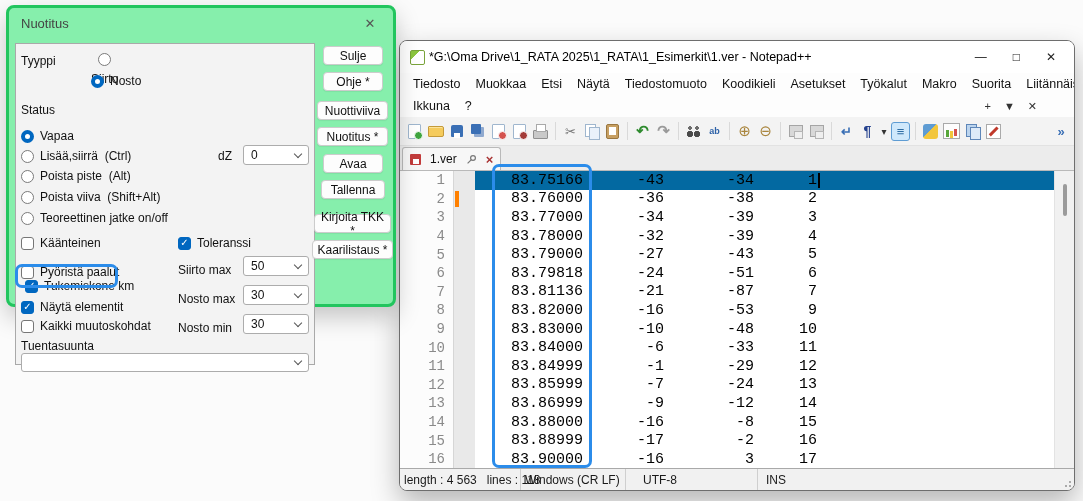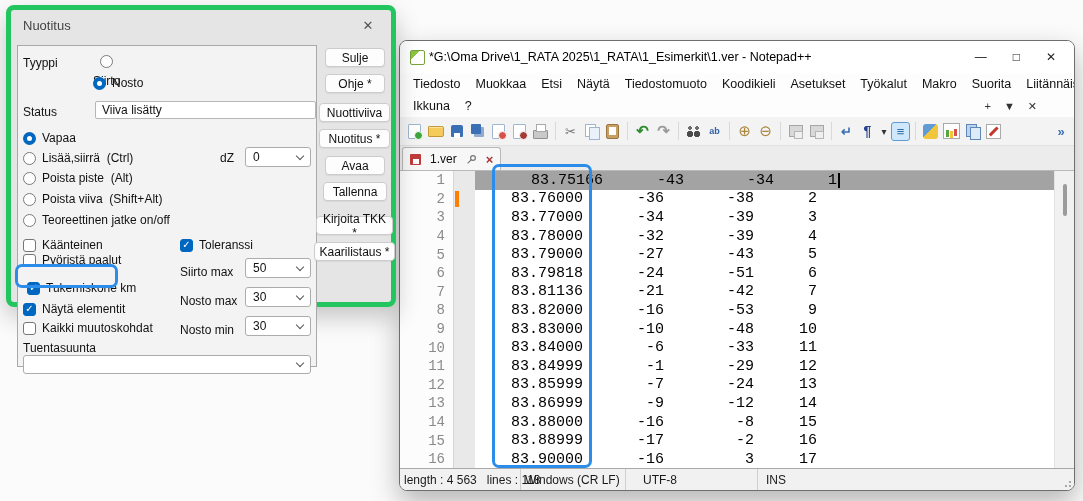--- a/index.html
+++ b/index.html
@@ -6,22 +6,22 @@
   *{box-sizing:border-box;}
   .canvas{position:relative;width:1083px;height:501px;background:#FBFBFB;overflow:hidden;
           font-family:"Liberation Sans",sans-serif;color:#111;}
 
   
   .annotation{position:absolute;border:3px solid #2B8CEA;border-radius:7px;z-index:99;background:transparent;}
   .ann-dialog{left:15px;top:264px;width:103px;height:24px;}
   .ann-editor{left:492px;top:164px;width:100px;height:304px;}
 
   
-  .dlg{position:absolute;left:6px;top:5px;width:390px;height:302px;background:#e5e5e5;
-       border:5px solid #22c55e;border-radius:8px;box-shadow:0 10px 24px rgba(0,0,0,.22);}
+  .dlg{position:absolute;left:6px;top:5px;width:390px;height:302px;background:#86efac;
+       border:3px solid #22c55e;border-radius:8px;box-shadow:0 10px 24px rgba(0,0,0,.22);}
   .dlg-titlebar{position:absolute;left:0;top:0;right:0;height:30px;display:flex;align-items:center;
        padding:0 12px;border-radius:8px 8px 0 0;}
   .dlg-title{font-size:13px;color:#444;}
   .dlg-close{margin-left:auto;font-size:13px;color:#555;width:22px;text-align:center;cursor:default;}
   .dlg-group{position:absolute;left:6px;top:35px;width:300px;height:322px;border:1px solid #A9A9A9;background:#F3F3F3;}
   .drow{position:absolute;display:flex;align-items:center;gap:6px;font-size:12px;height:16px;}
   .lbl{white-space:pre;color:#111;}
   .rad{width:13px;height:13px;border-radius:50%;border:1px solid #7A7A7A;background:#fff;flex:none;}
   .rad.sel{border:4px solid #0067C0;}
   .cbx{width:13px;height:13px;border-radius:3px;border:1px solid #767676;background:#fff;flex:none;
@@ -116,21 +116,21 @@
   .tab-close{color:#A93434;font-weight:bold;font-size:13px;line-height:1;flex:none;}
 
   .editor{position:absolute;left:0;right:0;top:130px;height:298px;background:#fff;overflow:hidden;
        font-family:"Liberation Mono","DejaVu Sans Mono",monospace;}
   .ed-row{display:flex;height:18.6px;align-items:center;}
   .ed-ln{width:54px;flex:none;text-align:right;padding-right:8px;color:#8A8A8A;font-size:14px;
        border-right:1px solid #D6D6D6;height:100%;display:flex;align-items:center;justify-content:flex-end;background:#FCFCFC;}
   .ed-margin{width:21px;flex:none;background:#E9E9E9;height:100%;position:relative;}
   .ed-changed{position:absolute;left:1px;top:1px;bottom:1px;width:3.5px;background:#FF8000;}
   .ed-textwrap{flex:1;height:100%;display:flex;align-items:center;margin-right:20px;}
-  .ed-row.current .ed-textwrap{background:#a3a3a3;padding-left:20px;}
+  .ed-row.current .ed-textwrap{background:#0369a1;}
   .c{display:inline-block;text-align:right;white-space:pre;font-size:15px;color:#000;}
   .c0{width:108px;} .c1{width:81px;} .c2{width:90px;} .c3{width:63px;}
   .ed-caret{display:inline-block;width:1.5px;height:15px;background:#000;margin-left:1px;}
   .ed-scrollbar{position:absolute;right:0;top:0;bottom:0;width:20px;background:#F1F1F1;border-left:1px solid #E3E3E3;}
   .ed-thumb{position:absolute;left:8px;top:13px;width:4px;height:32px;background:#9B9B9B;border-radius:2px;}
 
   .statusbar{position:absolute;left:0;right:0;bottom:0;height:22px;background:#F1F1F1;border-top:1px solid #A9A9A9;
        display:flex;align-items:center;font-size:12px;color:#1A1A1A;}
   .seg{height:100%;display:flex;align-items:center;white-space:pre;border-right:1px solid #CFCFCF;}
   .seg1{width:121px;padding-left:4px;} .seg2{width:277px;padding-left:6px;}
@@ -297,21 +297,21 @@
               <span class="c c2">-51</span>
               <span class="c c3">6</span>
             </span>
           </div>
           <div class="ed-row">
             <span class="ed-ln">7</span>
             <span class="ed-margin"></span>
             <span class="ed-textwrap">
               <span class="c c0">83.81136</span>
               <span class="c c1">-21</span>
-              <span class="c c2">-42</span>
+              <span class="c c2">-87</span>
               <span class="c c3">7</span>
             </span>
           </div>
           <div class="ed-row">
             <span class="ed-ln">8</span>
             <span class="ed-margin"></span>
             <span class="ed-textwrap">
               <span class="c c0">83.82000</span>
               <span class="c c1">-16</span>
               <span class="c c2">-53</span>
@@ -428,23 +428,20 @@
       <span class="lbl">Siirto</span>
       </div>
     <div class="drow" style="left:82px;top:65px;">
       <span class="rad sel"></span>
       <span class="lbl">Nosto</span>
       </div>
 
     <div class="drow" style="left:12px;top:94px;">
       <span class="lbl">Status</span>
       </div>
-    <div class="field" style="left:84px;top:91px;width:221px;height:18px;">
-      <span>Viiva lisätty</span>
-      </div>
 
     <div class="drow" style="left:12px;top:120px;">
       <span class="rad sel"></span>
       <span class="lbl">Vapaa</span>
       </div>
     <div class="drow" style="left:12px;top:140px;">
       <span class="rad"></span>
       <span class="lbl">Lisää,siirrä  (Ctrl)</span>
       </div>
     <div class="drow" style="left:209px;top:140px;">
@@ -469,21 +466,21 @@
 
     <div class="drow" style="left:12px;top:227px;">
       <span class="cbx"></span>
       <span class="lbl">Käänteinen</span>
       </div>
     <div class="drow" style="left:169px;top:227px;">
       <span class="cbx chk">✓</span>
       <span class="lbl">Toleranssi</span>
       </div>
 
-    <div class="drow" style="left:12px;top:242px;">
+    <div class="drow" style="left:12px;top:256px;">
       <span class="cbx"></span>
       <span class="lbl">Pyöristä paalut</span>
       </div>
     <div class="drow" style="left:169px;top:254px;">
       <span class="lbl">Siirto max</span>
       </div>
     <div class="combo" style="left:234px;top:248px;width:66px;">
       <span>50</span>
       <span class="chev"></span>
       </div>

